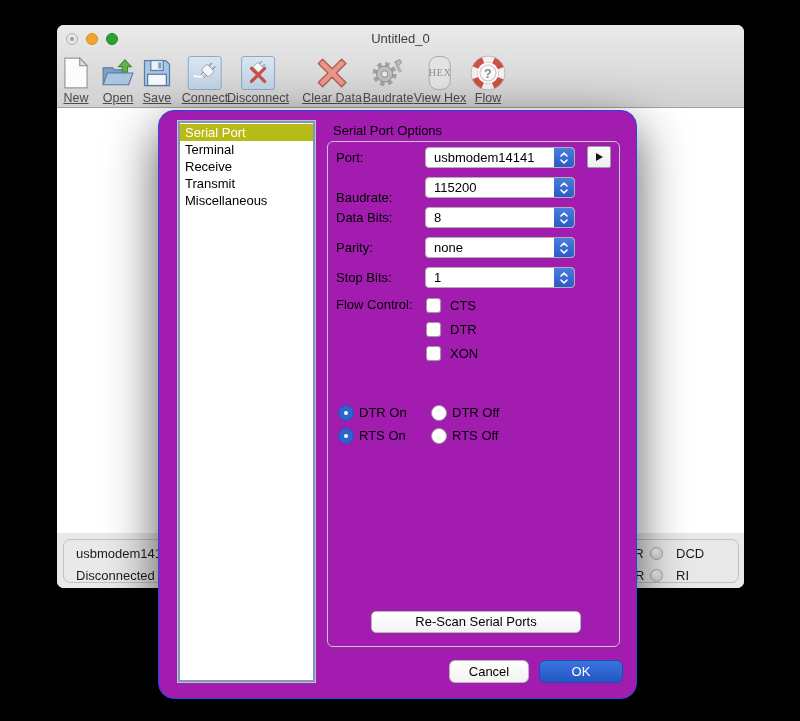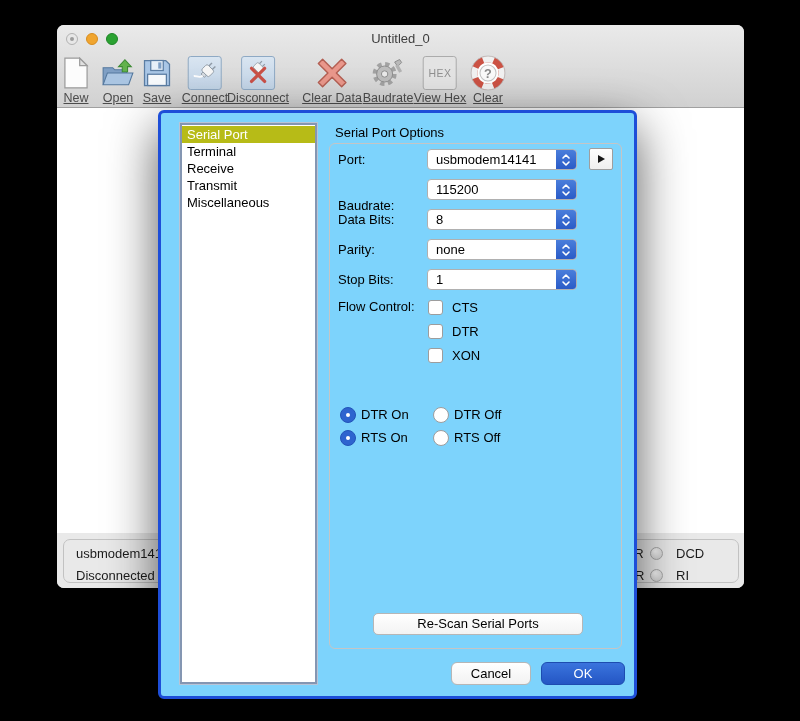--- a/index.html
+++ b/index.html
@@ -24,36 +24,36 @@
   .t-min   { left:29px; background:#f0a52f; border:1px solid #d88d20; }
   .t-zoom  { left:49px; background:#2aa231; border:1px solid #1f8527; }
   .title { position:absolute; top:6px; left:0; right:0; text-align:center; font-size:13px; color:#3d3d3d; }
 
   .tb-item { position:absolute; top:29px; transform:translateX(-50%); display:flex; flex-direction:column; align-items:center; width:max-content; cursor:default; }
   .tb-icon { height:37px; display:flex; align-items:center; justify-content:center; }
   .tb-label { font-size:12.5px; color:#4c4c4c; line-height:13px; margin-top:1px; white-space:nowrap;text-decoration:underline; }
   .tb-badge { width:34px; height:34px; box-sizing:border-box; border-radius:3px;
     background:linear-gradient(#d9e5f1,#c1d3e6); border:1px solid #8ea9c4;
     display:flex; align-items:center; justify-content:center; }
-  .hex-badge { width:34px; height:34px; box-sizing:border-box; border-radius:3px;
+  .hex-badge { width:22px; height:34px; box-sizing:border-box; border-radius:9px;
     background:#e3e3e3; border:1px solid #ababab; color:#8f8f8f; font-size:10.5px;
-    letter-spacing:.5px; display:flex; align-items:center; justify-content:center; }
+    letter-spacing:.5px; display:flex; align-items:center; justify-content:center;font-family:Liberation Serif, serif; }
 
   .content { position:absolute; top:83px; left:0; right:0; bottom:55px; background:#fff; }
 
   .statusbar { position:absolute; left:0; right:0; bottom:0; height:55px; background:#e9e9e9; }
   .status-box { position:absolute; left:6px; right:5px; top:6px; bottom:5px; border:1px solid #c2c2c2; border-radius:7px; }
   .st-text { position:absolute; font-size:13px; color:#1c1c1c; white-space:nowrap; }
   .si-dot { position:absolute; width:13px; height:13px; border-radius:50%; box-sizing:border-box;
     background:radial-gradient(circle at 35% 30%, #f9f9f9, #c8c8c8); border:1px solid #a8a8a8; }
 
   
   .dialog {
     position:absolute; left:158px; top:110px; width:479px; height:589px; box-sizing:border-box;
-    background:#7dd3fc; border:3px solid #1d4ed8; border-radius:6px;
+    background:#a21caf; border:1px solid #1d4ed8; border-radius:16px;
     box-shadow:0 18px 50px rgba(0,0,0,.65);
   }
   .cat-list { position:absolute; left:19px; top:10px; width:137px; height:561px; box-sizing:border-box;
     background:#fff; border:2px solid #8496b2; box-shadow:0 0 0 1px #b9c4d6; padding-top:1px; }
   .cat-item { height:17px; line-height:17px; font-size:13px; padding-left:5px; color:#000; cursor:default; }
   .cat-item.selected { background:#b7bb17; color:#fff; }
 
   .opt-heading { position:absolute; left:174px; top:12px; font-size:13px; color:#000; }
   .groupbox { position:absolute; left:168px; top:30px; width:293px; height:506px; box-sizing:border-box;
     border:1px solid #c5c5c5; border-radius:6px; }
@@ -192,21 +192,21 @@
     <div class="tb-item" style="left:431px">
       <div class="tb-icon">
         <svg width="36" height="36" viewBox="0 0 34 34">
           <circle cx="17" cy="17" r="13" fill="#fff" stroke="#cb5244" stroke-width="6"></circle>
           <circle cx="17" cy="17" r="13" fill="none" stroke="#f1f1f1" stroke-width="6" stroke-dasharray="10.2 10.2" stroke-dashoffset="5.1"></circle>
           <circle cx="17" cy="17" r="16" fill="none" stroke="#b9b9b9" stroke-width="0.8"></circle>
           <circle cx="17" cy="17" r="7.6" fill="#fafafa" stroke="#c3c3c3"></circle>
           <text x="17" y="21.5" text-anchor="middle" font-size="12" font-weight="bold" fill="#8a8a8a">?</text>
         </svg>
       </div>
-      <div class="tb-label">Clear</div>
+      <div class="tb-label">Flow</div>
     </div>
   </div>
 
   <div class="content"></div>
 
   <div class="statusbar">
     <div class="status-box">
       <div class="st-text" style="left:12px; top:6px">usbmodem1414</div>
       <div class="st-text" style="left:12px; top:28px">Disconnected</div>
 
@@ -241,21 +241,21 @@
       <svg width="10" height="16" viewBox="0 0 10 16">
           <path d="M2 6 L5 3 L8 6" fill="none" stroke="#fff" stroke-width="1.6" stroke-linecap="round" stroke-linejoin="round"></path>
           <path d="M2 10 L5 13 L8 10" fill="none" stroke="#fff" stroke-width="1.6" stroke-linecap="round" stroke-linejoin="round"></path>
         </svg>
     </span>
   </div>
   <div class="menu-btn">
     <span class="tri-right"></span>
   </div>
 
-  <div class="f-label" style="top:82px">Baudrate:</div>
+  <div class="f-label" style="top:76px">Baudrate:</div>
   <div class="combo" style="top:66px">
     <span class="combo-value">115200</span>
     <span class="combo-cap">
       <svg width="10" height="16" viewBox="0 0 10 16">
           <path d="M2 6 L5 3 L8 6" fill="none" stroke="#fff" stroke-width="1.6" stroke-linecap="round" stroke-linejoin="round"></path>
           <path d="M2 10 L5 13 L8 10" fill="none" stroke="#fff" stroke-width="1.6" stroke-linecap="round" stroke-linejoin="round"></path>
         </svg>
     </span>
   </div>
 

